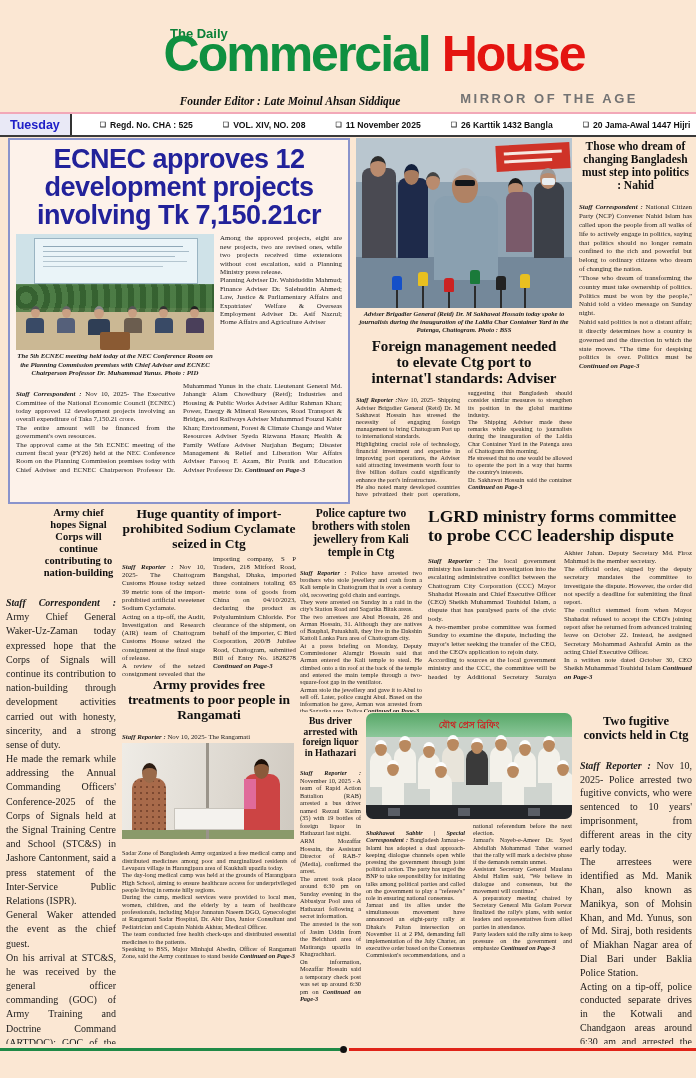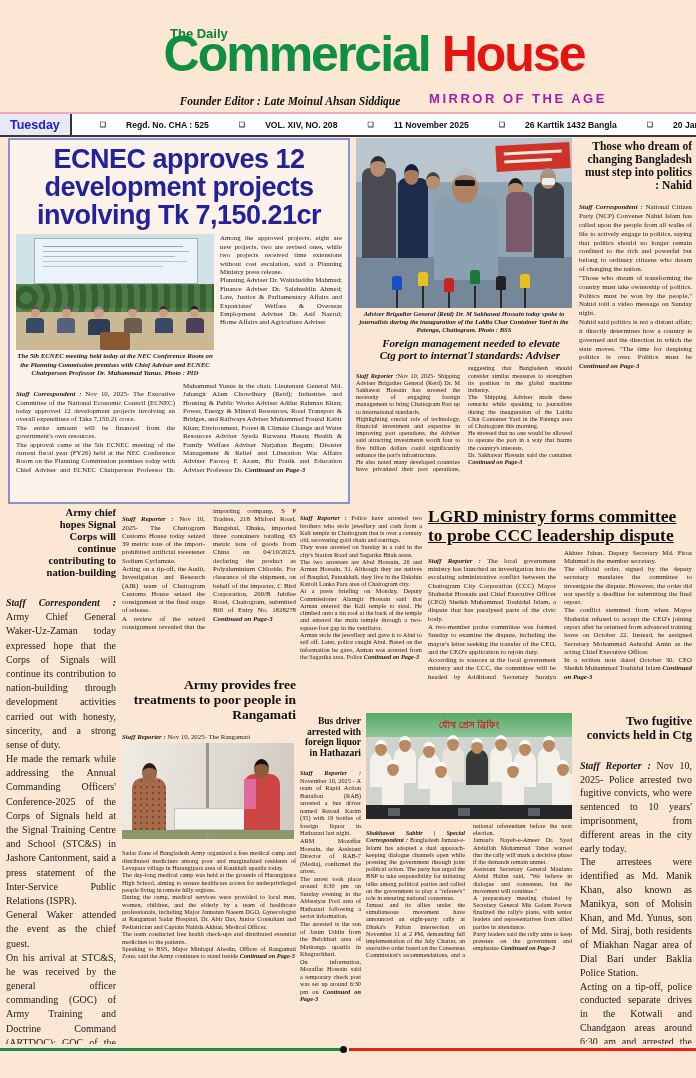--- a/index.html
+++ b/index.html
@@ -6,32 +6,32 @@
   #page{position:relative;width:696px;height:1078px;background:#fbe7d3;overflow:hidden;
         font-family:"Liberation Serif",serif;color:#1a1a1a;}
   .blk{position:absolute;overflow:hidden;}
   
   .daily{position:absolute;left:170px;top:26px;font:bold 13px "Liberation Sans",sans-serif;color:#0b8038;text-align:right;}
   .mast{position:absolute;left:84px;top:28px;width:580px;text-align:center;
         font:bold 50px/1.05 "Liberation Sans",sans-serif;letter-spacing:-2px;white-space:nowrap;}
   .mast .g{color:#0f9040;} .mast .r{color:#e41410;}
   .founder{position:absolute;left:140px;top:95px;width:300px;text-align:center;
         font:bold italic 11.5px "Liberation Serif",serif;color:#111;}
-  .motto{position:absolute;left:398px;top:91px;width:240px;text-align:center;
-        font:bold 13px "Liberation Sans",sans-serif;color:#a21caf;letter-spacing:2.5px;}
+  .motto{position:absolute;left:398px;top:91px;width:240px;text-align:right;
+        font:bold 13px "Liberation Sans",sans-serif;color:#737373;letter-spacing:2.5px;}
   
   .datebar{position:absolute;left:0;top:112px;width:696px;height:21px;background:#fff;
         border-top:2px solid #f2a8b8;border-bottom:2px solid #3a3a3a;display:flex;align-items:stretch;}
   .daycell{display:flex;align-items:center;padding:0 10px;background:#e9e9f6;border-right:2px solid #333;
         font:bold 12.5px "Liberation Sans",sans-serif;color:#2020c8;}
   .ditems{display:flex;align-items:center;gap:8px;padding:0 6px;font:bold 8.6px "Liberation Sans",sans-serif;color:#111;white-space:nowrap;}
-  .ditem{display:flex;align-items:center;gap:20px;padding-left:22px;}
+  .ditem{display:flex;align-items:center;gap:4px;padding-left:22px;}
   .bullet{font-size:7px;color:#333;}
   
-  .hl{font-weight:bold;text-align:right;color:#101010;}
+  .hl{font-weight:bold;text-align:center;color:#101010;}
   .body{font-size:6.8px;line-height:1.22;text-align:justify;white-space:pre-line;margin:0;}
   .byline{font-weight:bold;font-style:italic;}
   .cont{font-weight:bold;font-style:italic;}
   .twocol{column-count:2;column-gap:8px;}
   .cap{font:bold italic 6.8px/1.25 "Liberation Serif",serif;text-align:center;margin-top:2px;}
   
   .ecnecbox{left:8px;top:138px;width:342px;height:366px;background:#fdf2ea;border:2px solid #8a94cc;padding:4px 6px;box-sizing:border-box;}
   .ecnec-h{font:bold 27px/1.04 "Liberation Sans",sans-serif;letter-spacing:-.5px;color:#22229a;text-align:center;margin:1px 0 5px;}
   
   .ph{position:relative;overflow:hidden;background:#9db0ba;}
@@ -169,21 +169,21 @@
       <div class="stem" style="left:92px;bottom:0;"></div>
         <div class="mic" style="left:88px;bottom:16px;background:#cc2222;"></div>
       <div class="stem" style="left:118px;bottom:0;"></div>
         <div class="mic" style="left:114px;bottom:24px;background:#1a7a3a;"></div>
       <div class="stem" style="left:144px;bottom:0;"></div>
         <div class="mic" style="left:140px;bottom:18px;background:#222;"></div>
       <div class="stem" style="left:168px;bottom:0;"></div>
         <div class="mic" style="left:164px;bottom:20px;background:#e8c020;"></div>
     </div>
     <div class="cap" style="font-size:6.6px;">Adviser Brigadier General (Retd) Dr. M Sakhawat Hossain today spoke to journalists during the inauguration of the Laldia Char Container Yard in the Patenga, Chattogram. Photo : BSS</div>
-    <div class="hl" style="font-size:11px;line-height:1.08;margin:3px 12px 3px;font-style:italic;">Foreign management needed to elevate Ctg port to internat'l standards: Adviser</div>
+    <div class="hl" style="font-size:15px;line-height:1.08;margin:3px 12px 3px;">Foreign management needed to elevate Ctg port to internat'l standards: Adviser</div>
     <p class="body twocol" style="font-size:6.2px;line-height:1.16;height:118px;">
       <b class="byline">Staff Reporter :</b><span>Nov 10, 2025- Shipping Adviser Brigadier General (Retd) Dr. M Sakhawat Hossain has stressed the necessity of engaging foreign management to bring Chattogram Port up to international standards.
 Highlighting crucial role of technology, financial investment and expertise in improving port operations, the Adviser said attracting investments worth four to five billion dollars could significantly enhance the port's infrastructure.
 He also noted many developed countries have privatized their port operations, suggesting that Bangladesh should consider similar measures to strengthen its position in the global maritime industry.
 The Shipping Adviser made these remarks while speaking to journalists during the inauguration of the Laldia Char Container Yard in the Patenga area of Chattogram this morning.
 He stressed that no one would be allowed to operate the port in a way that harms the country's interests.
 Dr. Sakhawat Hossain said the container </span><b class="cont">Continued on Page-3</b>
     </p>
   </div>
 
@@ -202,39 +202,41 @@
       <b class="byline">Staff Correspondent : </b><span>Army Chief General Waker-Uz-Zaman today expressed hope that the Corps of Signals will continue its contribution to nation-building through development activities carried out with honesty, sincerity, and a strong sense of duty.
 He made the remark while addressing the Annual Commanding Officers' Conference-2025 of the Corps of Signals held at the Signal Training Centre and School (STC&amp;S) in Jashore Cantonment, said a press statement of the Inter-Service Public Relations (ISPR).
 General Waker attended the event as the chief guest.
 On his arrival at STC&amp;S, he was received by the general officer commanding (GOC) of Army Training and Doctrine Command (ARTDOC); GOC of the 55 Infantry Division and Area Commander, Jashore Area; and the commandant of STC&amp;S.
 During his address, the army chief exchanged views with the commanding officers and other officials of the Corps on technological development, research, professional skills, and future plans.
 </span><b class="cont">Continued on Page-3</b>
     </p>
   </div>
 
   <div class="blk" style="left:122px;top:507px;width:174px;height:205px;">
+    <div class="hl" style="font-size:13.5px;line-height:1.1;margin-bottom:3px;">Huge quantity of import-prohibited Sodium Cyclamate seized in Ctg</div>
     <p class="body twocol" style="font-size:6.8px;height:150px;">
       <b class="byline">Staff Reporter : </b><span>Nov 10, 2025- The Chattogram Customs House today seized 39 metric tons of the import-prohibited artificial sweetener Sodium Cyclamate.
 Acting on a tip-off, the Audit, Investigation and Research (AIR) team of Chattogram Customs House seized the consignment at the final stage of release.
 A review of the seized consignment revealed that the importing company, S P Traders, 218 Mitford Road, Bangshal, Dhaka, imported three containers totaling 63 metric tons of goods from China on 04/10/2023, declaring the product as Polyaluminium Chloride. For clearance of the shipment, on behalf of the importer, C Bird Corporation, 200/B Jubilee Road, Chattogram, submitted Bill of Entry No. 1828278 </span><b class="cont">Continued on Page-3</b>
     </p>
   </div>
 
   <div class="blk" style="left:300px;top:507px;width:122px;height:205px;">
+    <div class="hl" style="font-size:11.5px;line-height:1.12;margin-bottom:3px;">Police capture two brothers with stolen jewellery from Kali temple in Ctg</div>
     <p class="body" style="font-size:6.3px;line-height:1.16;">
       <b class="byline">Staff Reporter : </b><span>Police have arrested two brothers who stole jewellery and cash from a Kali temple in Chattogram that is over a century old, recovering gold chain and earrings.
 They were arrested on Sunday in a raid in the city's Station Road and Sagarika Bitak areas.
 The two arrestees are Abul Hossain, 26 and Arman Hossain, 31. Although they are natives of Bauphal, Patuakhali, they live in the Dakshin Kattoli Lanka Para area of Chattogram city.
 At a press briefing on Monday, Deputy Commissioner Alamgir Hossain said that Arman entered the Kali temple to steal. He climbed onto a tin roof at the back of the temple and entered the main temple through a two-square-foot gap in the ventilator.
 Arman stole the jewellery and gave it to Abul to sell off. Later, police caught Abul. Based on the information he gave, Arman was arrested from the Sagarika area. Police </span><b class="cont">Continued on Page-3</b>
     </p>
   </div>
 
   <div class="blk" style="left:428px;top:507px;width:264px;height:205px;">
-    <div class="hl" style="font-size:17.5px;line-height:1.1;text-align:left;margin-bottom:3px;text-decoration:underline;">LGRD ministry forms committee to probe CCC leadership dispute</div>
+    <div class="hl" style="font-size:17.5px;line-height:1.1;text-align:left;margin-bottom:3px;">LGRD ministry forms committee to probe CCC leadership dispute</div>
     <p class="body twocol" style="font-size:6.8px;height:158px;">
       <b class="byline">Staff Reporter : </b><span>The local government ministry has launched an investigation into the escalating administrative conflict between the Chattogram City Corporation (CCC) Mayor Shahadat Hossain and Chief Executive Officer (CEO) Sheikh Muhammad Touhidul Islam, a dispute that has paralysed parts of the civic body.
 A two-member probe committee was formed Sunday to examine the dispute, including the mayor's letter seeking the transfer of the CEO, and the CEO's application to rejoin duty.
 According to sources at the local government ministry and the CCC, the committee will be headed by Additional Secretary Suraiya Akhter Jahan. Deputy Secretary Md. Firoz Mahmud is the member secretary.
 The official order, signed by the deputy secretary mandates the committee to investigate the dispute. However, the order did not specify a deadline for submitting the final report.
 The conflict stemmed from when Mayor Shahadat refused to accept the CEO's joining report after he returned from advanced training leave on October 22. Instead, he assigned Secretary Mohammad Ashraful Amin as the acting Chief Executive Officer.
 In a written note dated October 30, CEO Sheikh Muhammad Touhidul Islam </span><b class="cont">Continued on Page-3</b>
     </p>
   </div>
 
@@ -267,21 +269,21 @@
     <p class="body" style="font-size:6.3px;line-height:1.2;">
       <b class="byline">Staff Reporter : </b><span>November 10, 2025 - A team of Rapid Action Battalion (RAB) arrested a bus driver named Rezaul Karim (35) with 19 bottles of foreign liquor in Hathazari last night.
 ARM Mozaffar Hossain, the Assistant Director of RAB-7 (Media), confirmed the arrest.
 The arrest took place around 6:30 pm on Sunday evening in the Abbasiyar Pool area of Hathazari following a secret information.
 The arrested is the son of Jasim Uddin from the Belchhari area of Matiranga upazila in Khagrachhari.
 On information, Mozaffar Hossain said a temporary check post was set up around 6:30 pm on </span><b class="cont">Continued on Page-3</b>
     </p>
   </div>
 
   <div class="blk" style="left:366px;top:713px;width:206px;height:332px;">
-    <div class="ph" style="width:206px;height:106px;background:#cfd4cf;">
+    <div class="ph" style="width:206px;height:106px;background:#cfd4cf;border-radius:7px;">
       <div class="abs" style="left:0;top:0;width:206px;height:24px;background:linear-gradient(#58a868,#8cc79a);text-align:center;">
         <span style="font:bold 9px/24px 'Liberation Sans',sans-serif;color:#c22;">যৌথ প্রেস ব্রিফিং</span>
       </div>
       <div class="jf" style="left:4px;top:38px;">
           <i></i>
         </div>
       <div class="jf" style="left:28px;top:34px;">
           <i></i>
         </div>
       <div class="jf" style="left:52px;top:40px;">

